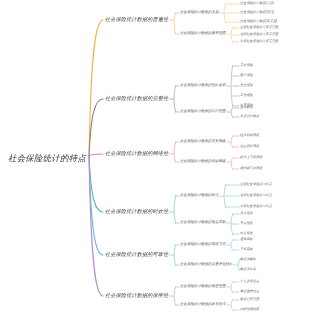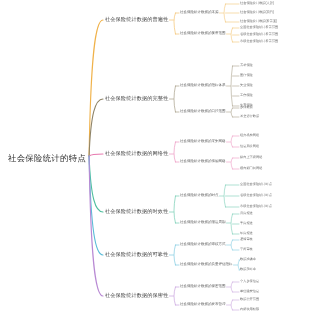--- a/index.html
+++ b/index.html
@@ -3,21 +3,21 @@
 <meta charset="utf-8">
 <style>
   html,body{margin:0;padding:0;}
   body{
     width:300px;height:315px;
     background:#ffffff;
     font-family:"Liberation Sans","DejaVu Sans",sans-serif;
     overflow:hidden;
     position:relative;
   }
-  #map{position:absolute;inset:0;width:300px;height:315px;}
+  #map{position:absolute;inset:0;width:300px;height:315px;font-style:italic;}
   svg.links{position:absolute;left:0;top:0;width:300px;height:315px;overflow:visible;}
   .node{
     position:absolute;
     white-space:nowrap;
     color:#3a3a3a;
     transform:translateY(-50%);
     line-height:1.05;
   }
   .root{
     font-size:8.4px;

